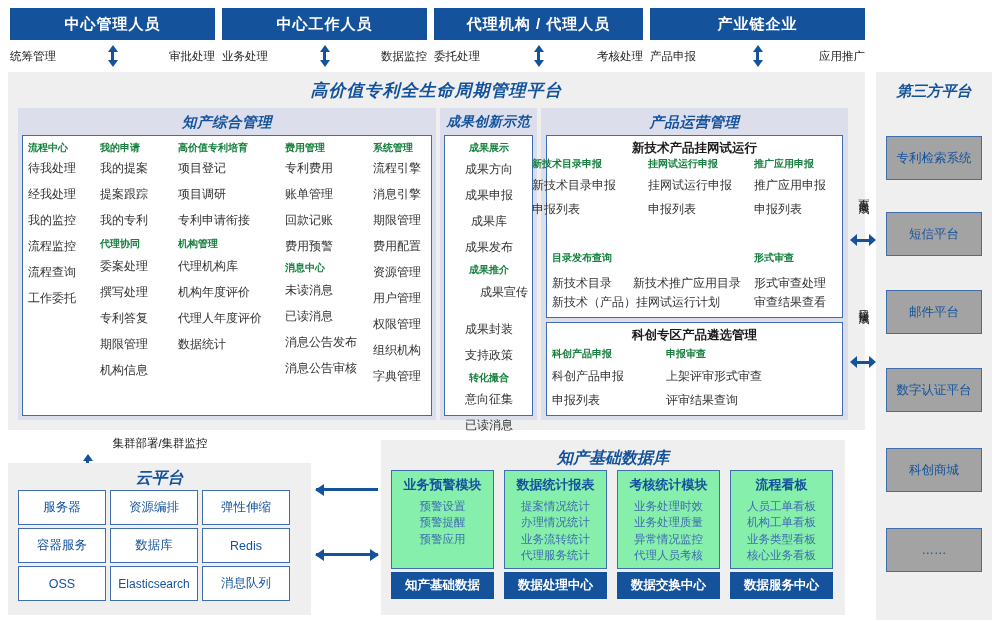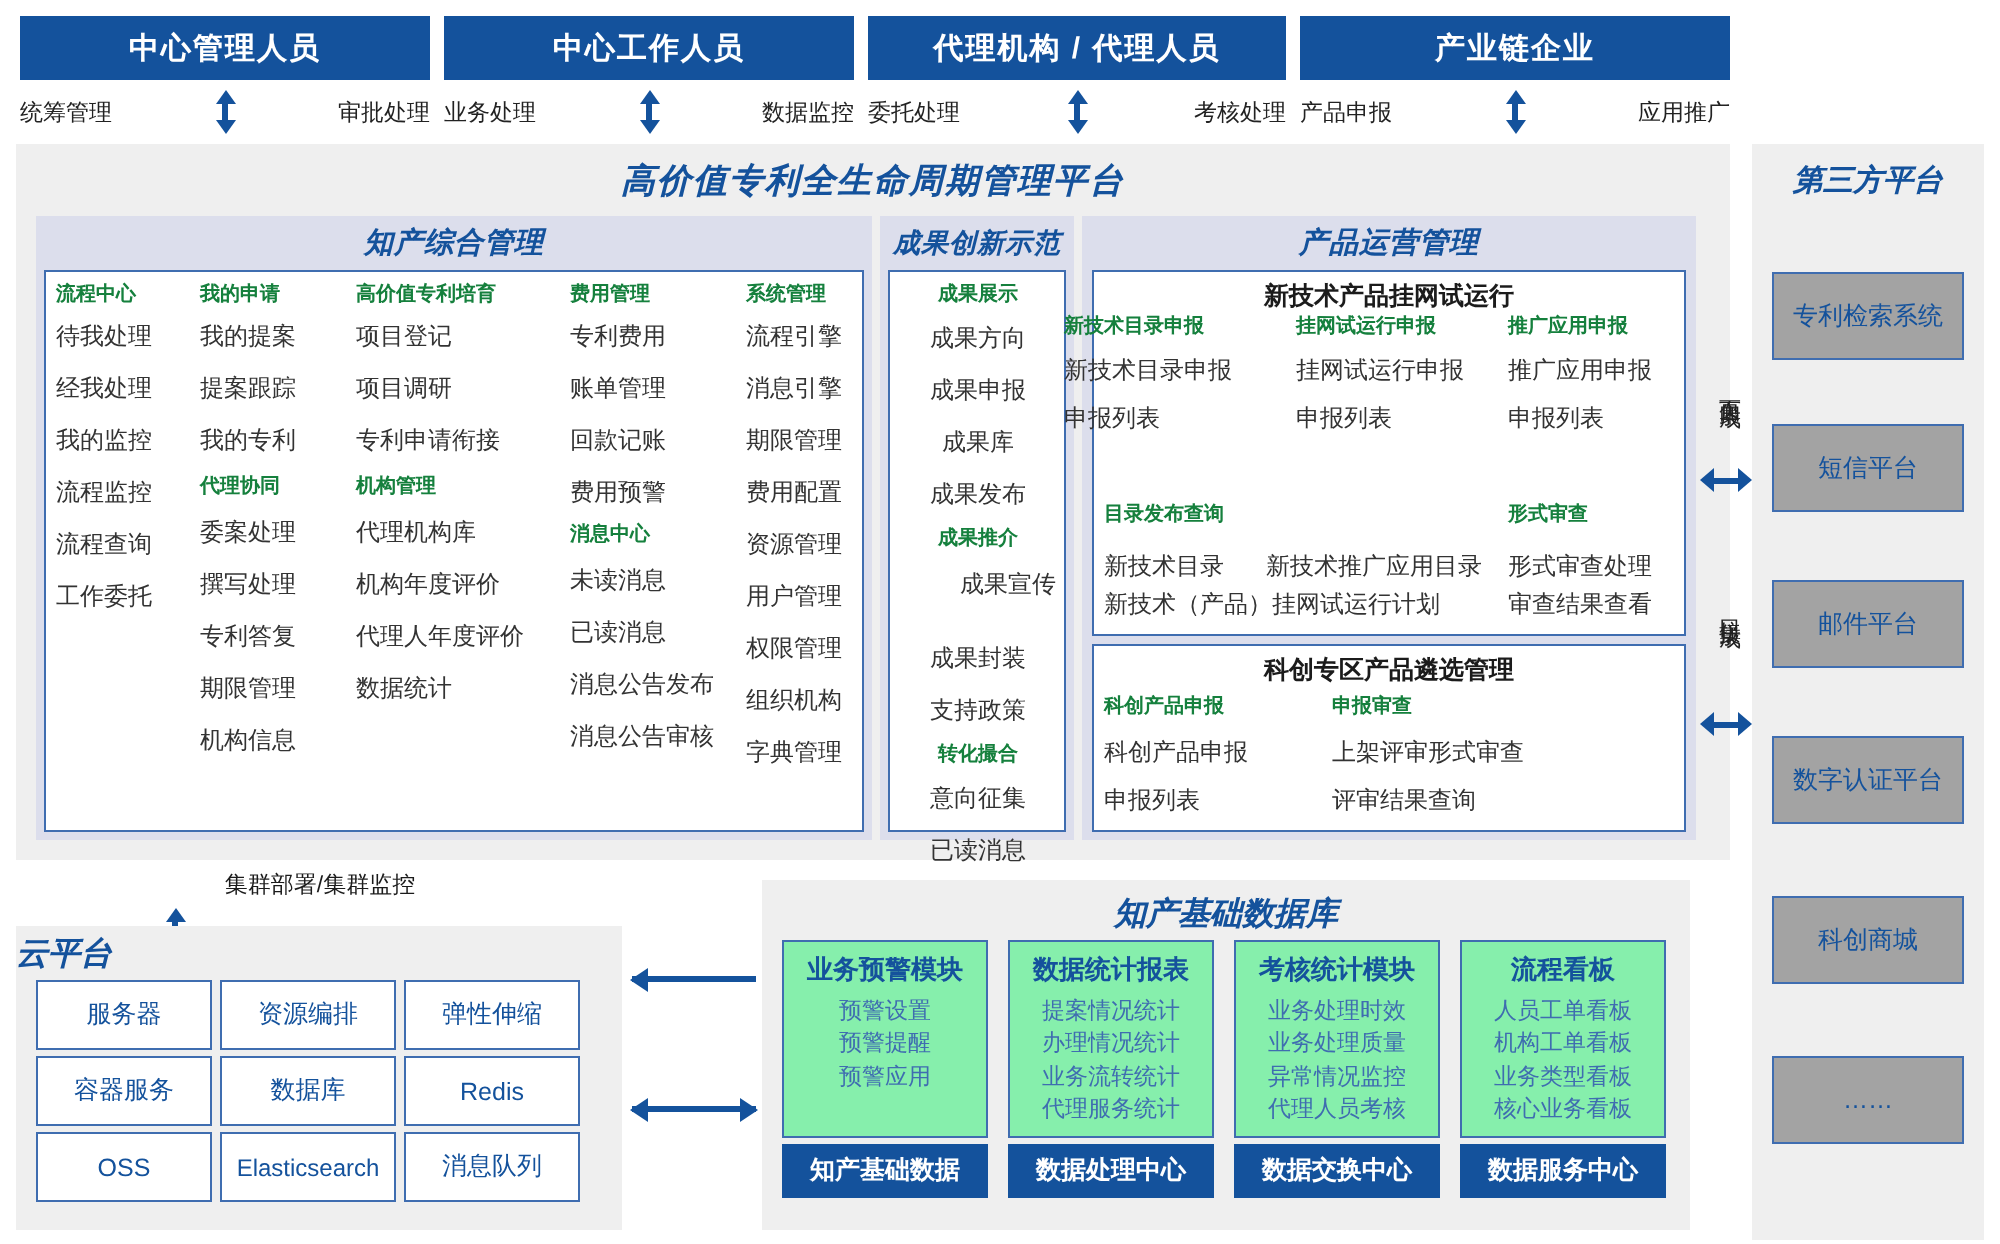--- a/index.html
+++ b/index.html
@@ -65,21 +65,21 @@
   .lr:before,.lr:after{
     content:"";position:absolute;top:50%;transform:translateY(-50%);
     width:0;height:0;border-top:6px solid transparent;border-bottom:6px solid transparent;
   }
   .lr:before{left:0;border-right:7px solid #14529C;}
   .lr:after{right:0;border-left:7px solid #14529C;}
   .lr i{position:absolute;left:5px;right:5px;top:50%;margin-top:-1.5px;height:3px;background:#14529C;display:block;}
 
   
   .cloud{background:#EFEFEF;}
-  .cloud-title{font-size:16px;font-weight:bold;font-style:italic;color:#14529C;}
+  .cloud-title{font-size:16px;font-weight:bold;font-style:italic;color:#14529C;text-align:center;}
   .cbox{
     background:#fff;border:1.5px solid #3F6DB0;display:flex;align-items:center;
     justify-content:center;font-size:12.5px;color:#14529C;
   }
   .arrow-ud{width:11px;position:relative;}
   .arrow-ud:before,.arrow-ud:after{
     content:"";position:absolute;left:50%;transform:translateX(-50%);
     width:0;height:0;border-left:5.5px solid transparent;border-right:5.5px solid transparent;
   }
   .arrow-ud:before{top:0;border-bottom:7px solid #14529C;}

